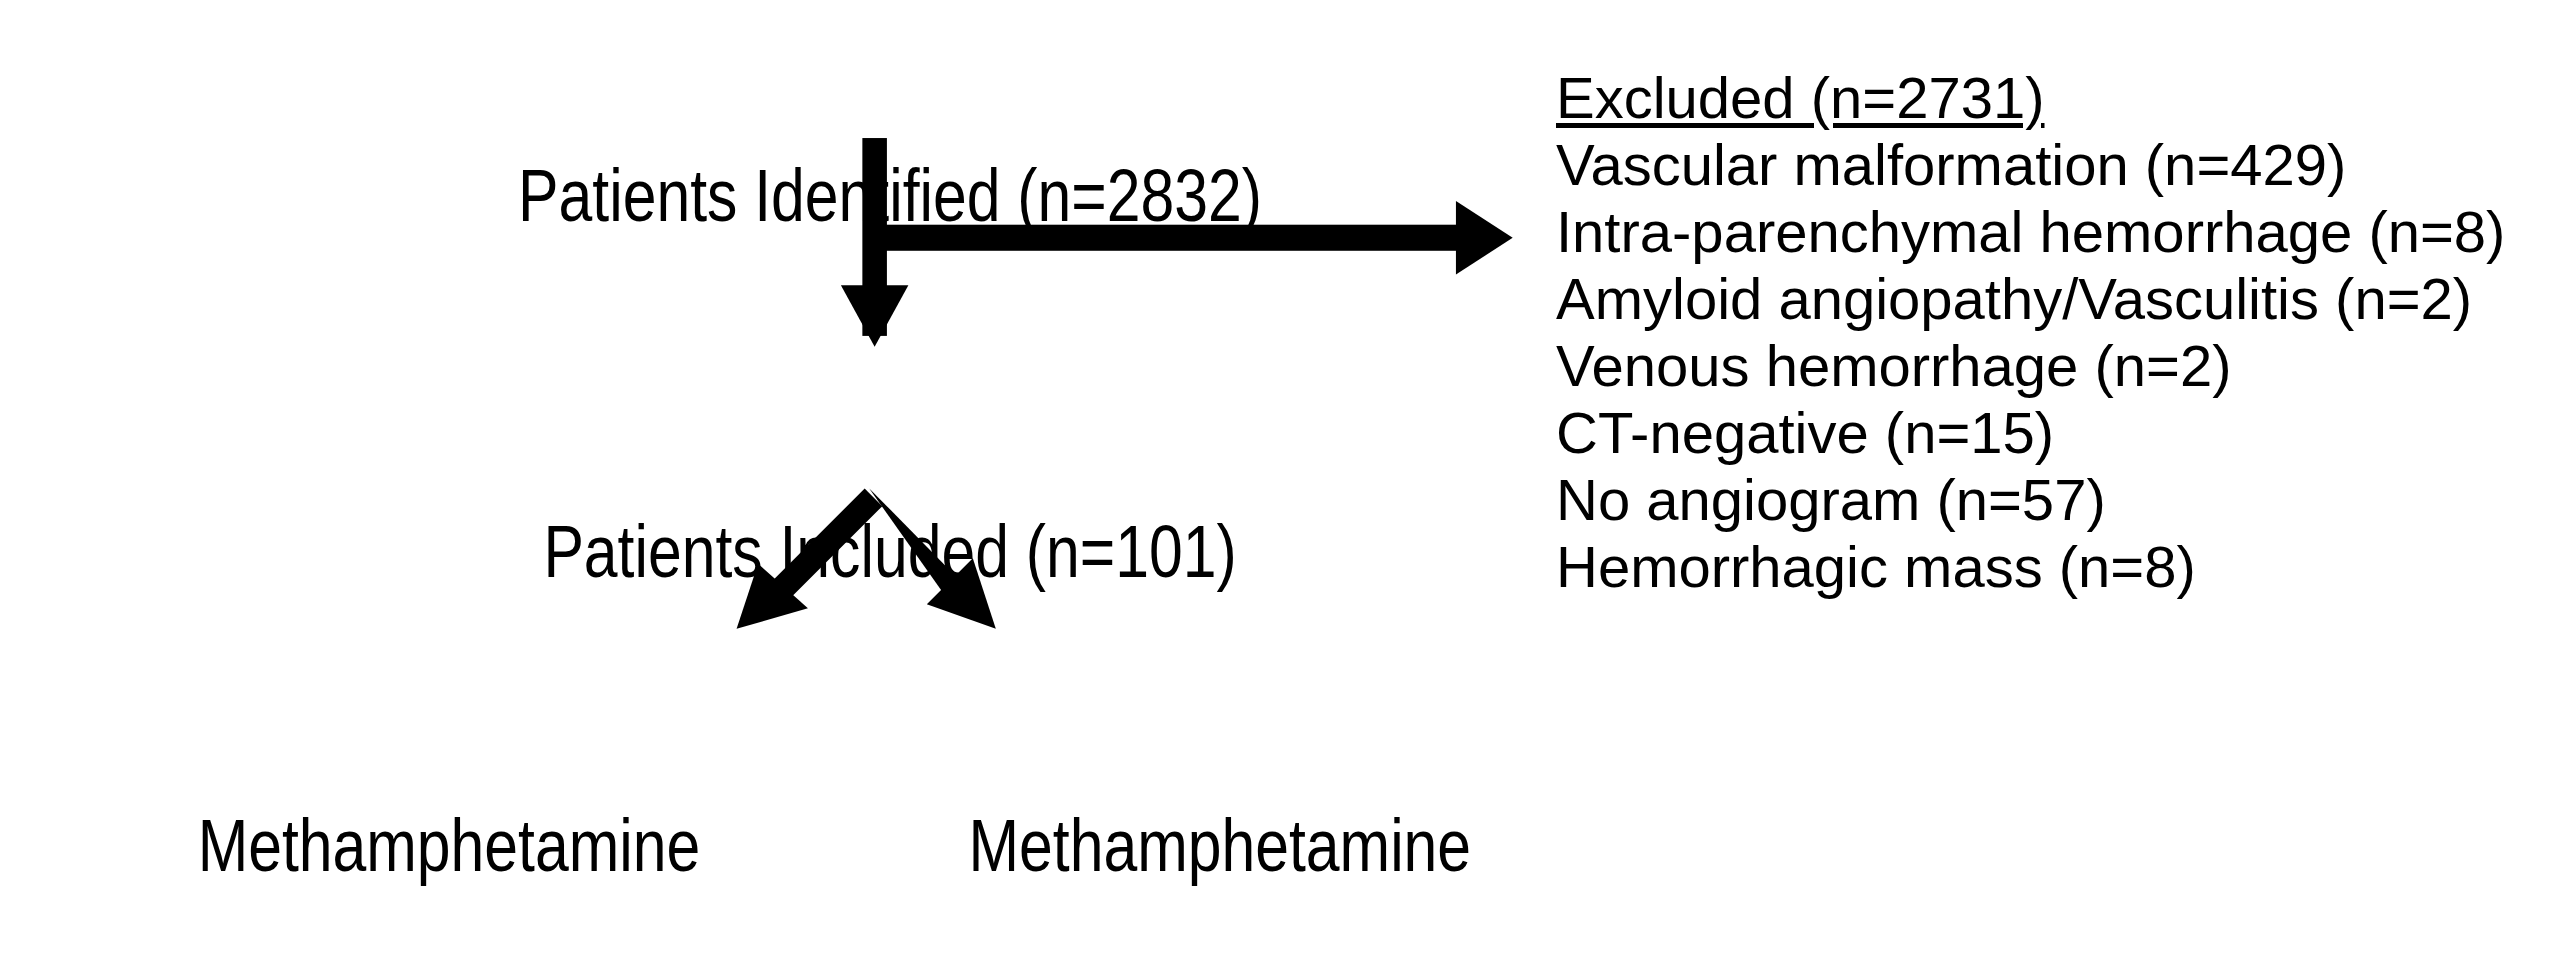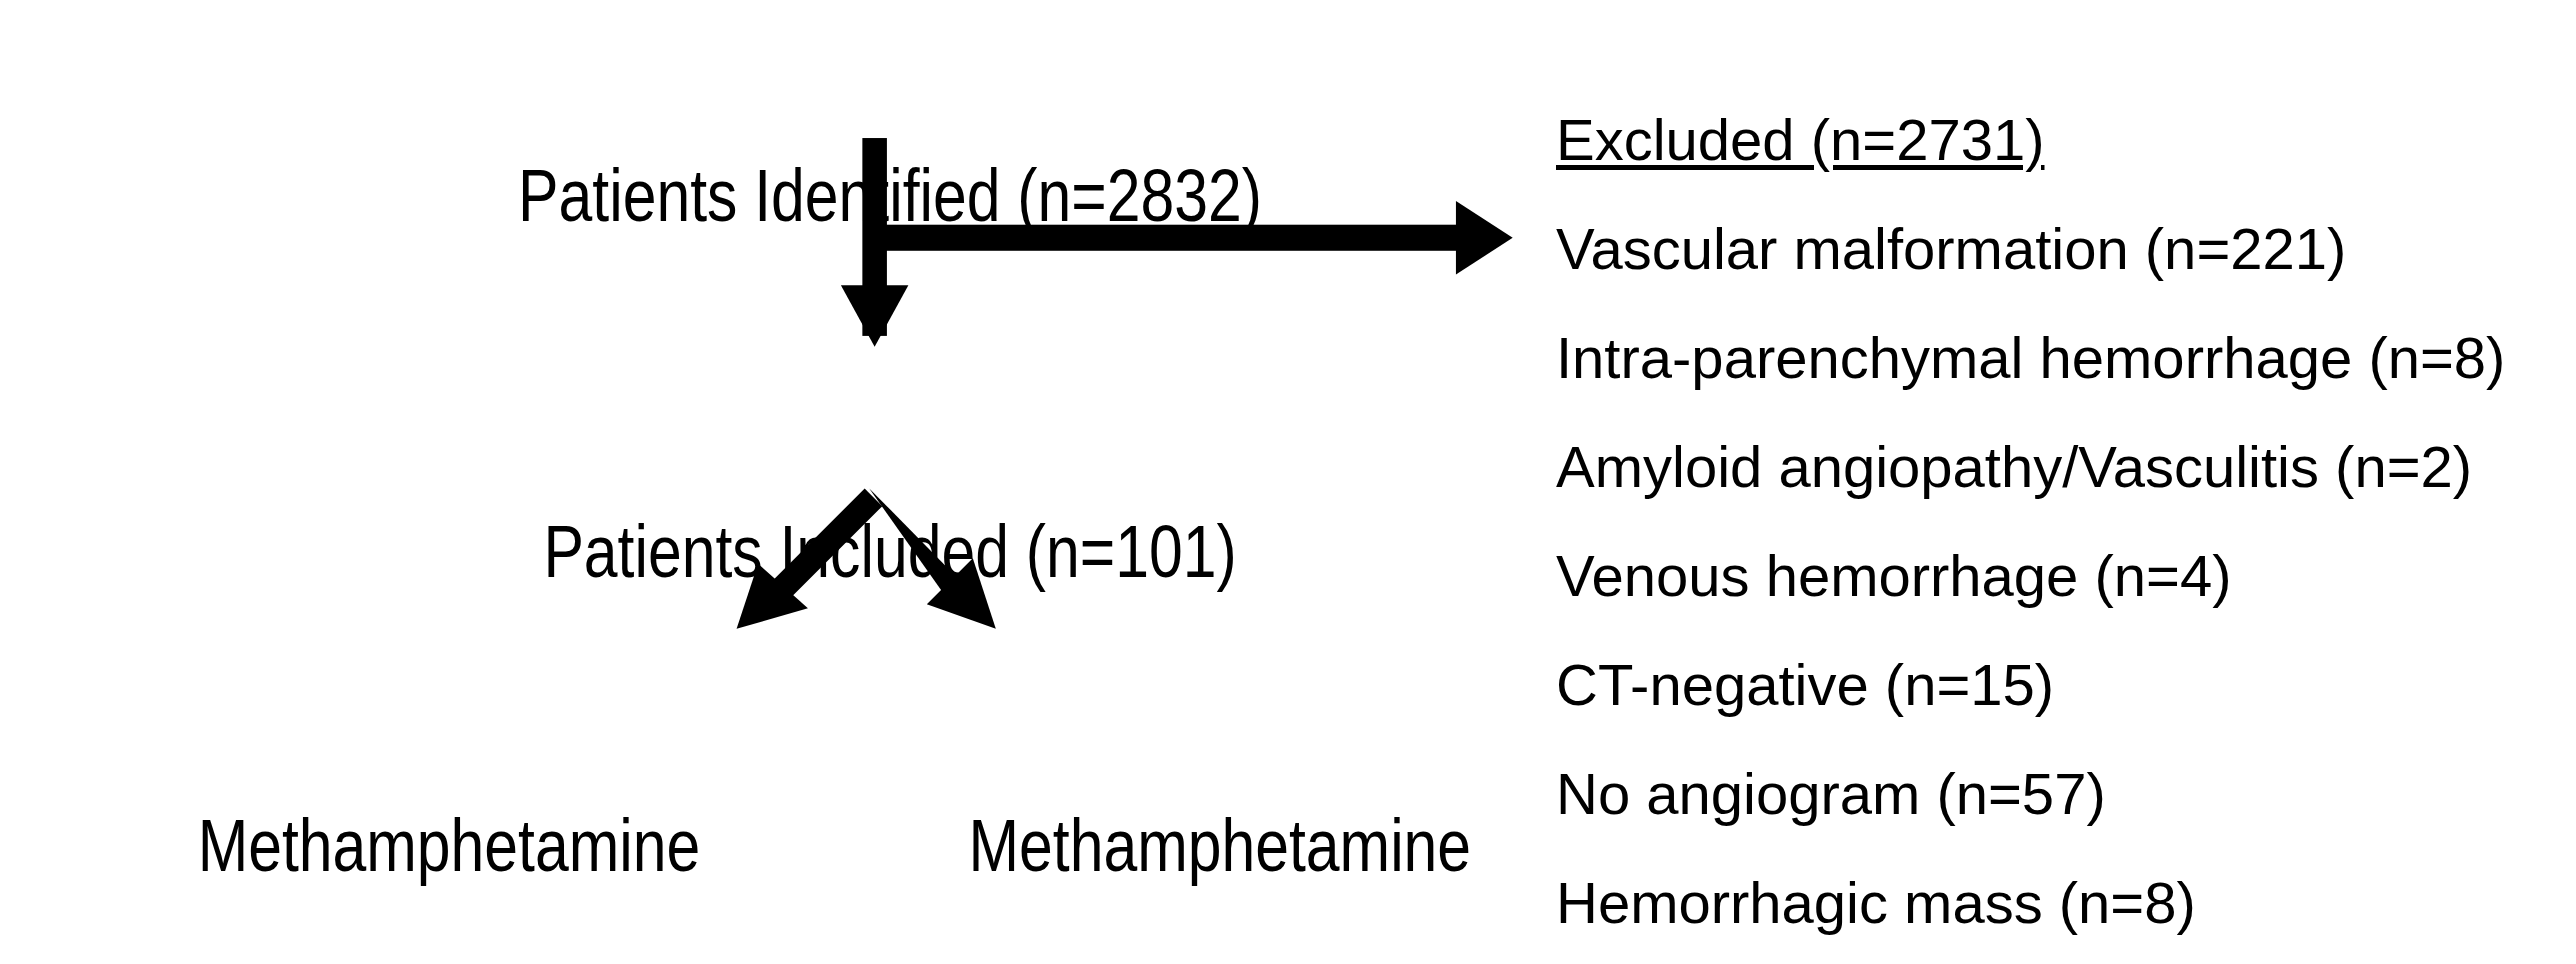--- a/index.html
+++ b/index.html
@@ -71,21 +71,20 @@
     top: 64px;
     width: 1020px;
     font-size: 58px;
     line-height: 67px;
     text-align: left;
     white-space: nowrap;
   }
   #excluded-list .ex-line {
     display: block;
     width: 100%;
-    margin-top: 42px;
   }
   #excluded-list .ex-line.head {
     text-decoration: underline;
     text-decoration-thickness: 4.6px;
     text-underline-offset: 4.6px;
     display: inline-block;
     width: auto;
   }
   #arrows {
     position: absolute;
@@ -141,23 +140,23 @@
   <div class="node" id="node-pos">
     <span class="line">Methamphetamine</span>
     
     
   </div>
 
   <div id="excluded-list">
     <div class="ex-line-wrap">
       <span class="ex-line head">Excluded (n=2731)</span>
     </div>
-    <span class="ex-line">Vascular malformation (n=221)</span>
+    <span class="ex-line">Vascular malformation (n=429)</span>
     <span class="ex-line">Intra-parenchymal hemorrhage (n=8)</span>
     <span class="ex-line">Amyloid angiopathy/Vasculitis (n=2)</span>
-    <span class="ex-line">Venous hemorrhage (n=4)</span>
+    <span class="ex-line">Venous hemorrhage (n=2)</span>
     <span class="ex-line">CT-negative (n=15)</span>
     <span class="ex-line">No angiogram (n=57)</span>
     <span class="ex-line">Hemorrhagic mass (n=8)</span>
   </div>
 
 </div>
 
 
 </body></html>

